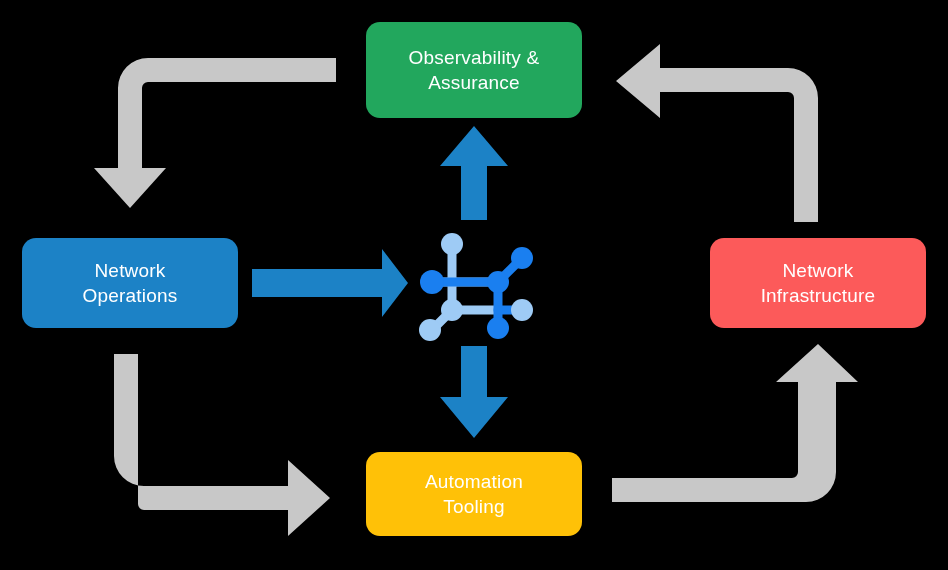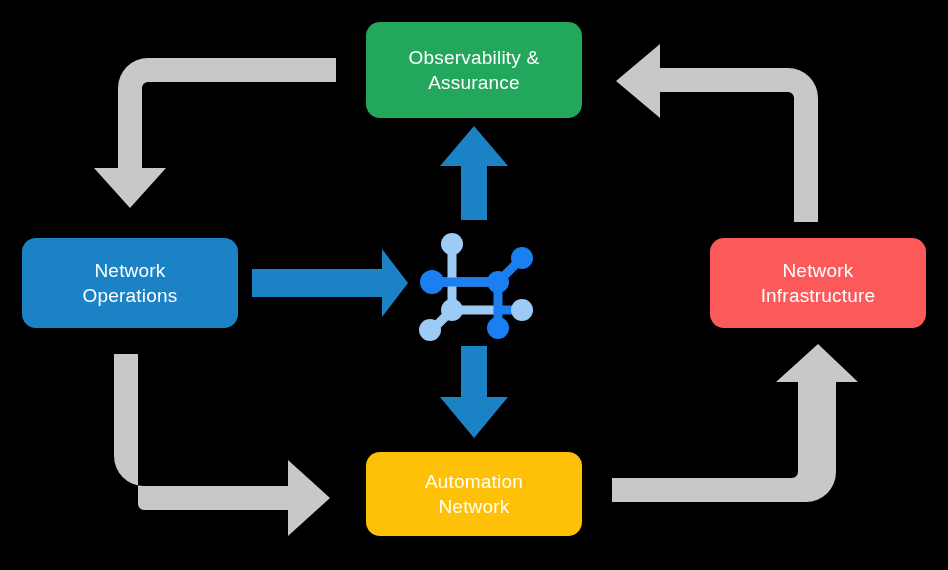--- a/index.html
+++ b/index.html
@@ -136,16 +136,16 @@
 Operations</span>
   </div>
 
   <div class="node-box" id="box-network-infrastructure" style="background: rgb(252, 90, 90);">
     <span class="box-label">Network
 Infrastructure</span>
   </div>
 
   <div class="node-box" id="box-automation-tooling" style="background: rgb(255, 193, 7);">
     <span class="box-label">Automation
-Network</span>
+Tooling</span>
   </div>
 
 </div>
 
 </body></html>

